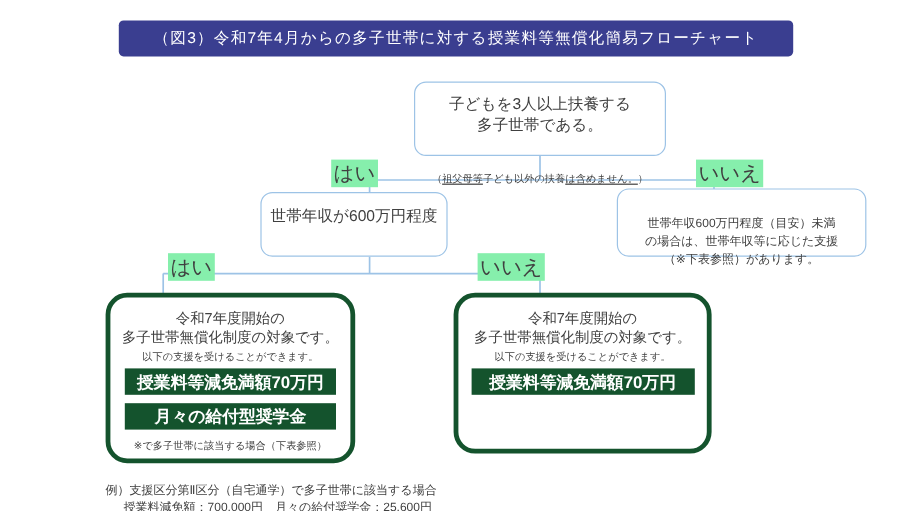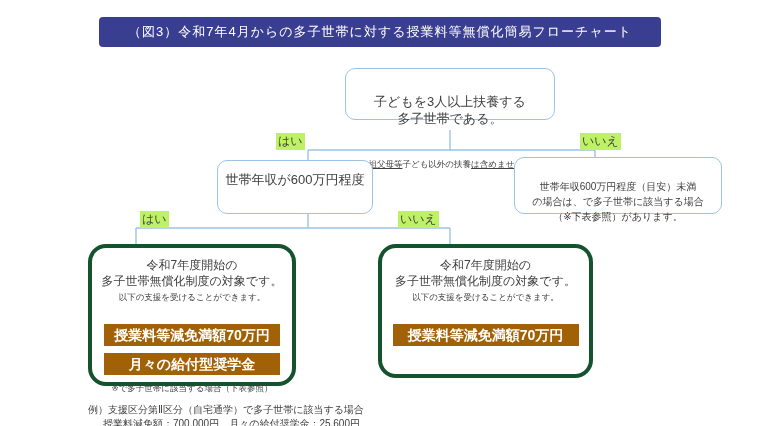--- a/index.html
+++ b/index.html
@@ -8,43 +8,43 @@
     position:relative; width:758px; height:426px; background:#ffffff;
     font-family:"Liberation Sans","DejaVu Sans",sans-serif; color:#404040; overflow:hidden;
   }
   .title-bar {
     position:absolute; left:99px; top:17px; width:562px; height:30px;
     background:#3A3E90; border-radius:4px; color:#ffffff; font-size:13px;
     display:flex; align-items:center; justify-content:center; letter-spacing:1px;
   }
   svg.connectors { position:absolute; left:0; top:0; }
   svg.connectors path { stroke:#9DC3E6; stroke-width:1.4; fill:none; }
-  .branch-label { position:absolute; font-size:12px; color:#404040; background:#bef264; padding:0 2px;text-align:center; }
+  .branch-label { position:absolute; font-size:17px; color:#404040; background:#86efac; padding:0 2px;text-align:center; }
   .box {
     position:absolute; background:#ffffff; border:1.4px solid #9DC3E6;
     border-radius:10px; text-align:center;
   }
   .box .l-main { font-size:13px; line-height:17px; }
-  .box-top { left:345px; top:68px; width:210px; height:52px; padding-top:24px; }
+  .box-top { left:345px; top:68px; width:210px; height:62px; padding-top:9px; }
   .box-top .l-note { font-size:8.5px; line-height:14px; white-space:nowrap;margin-top:30px; }
   .u { text-decoration:underline; }
   .box-income { left:217px; top:160px; width:156px; height:54px; padding-top:9px; }
   .box-income .l-main { line-height:19px; }
   .box-nobranch { left:514px; top:157px; width:208px; height:57px; padding-top:21px; }
   .box-nobranch .l-small { font-size:10px; line-height:15px; }
   .result {
     position:absolute; background:#ffffff; border:4px solid #14532d;
     border-radius:18px; text-align:center;
   }
   .result-left  { left:88px;  top:244px; width:208px; height:142px; padding-top:9px; }
   .result-right { left:378px; top:244px; width:215px; height:134px; padding-top:9px; }
   .result .l-head { font-size:12px; line-height:16px; }
-  .result .l-sub  { font-size:8.5px; line-height:13px; margin:2px 0 20px; }
+  .result .l-sub  { font-size:8.5px; line-height:13px; margin:2px 0 3px; }
   .banner {
-    background:#a16207; color:#ffffff; font-weight:bold; font-size:14px;
+    background:#14532d; color:#ffffff; font-weight:bold; font-size:14px;
     height:22px; line-height:22px; margin:0 auto 7px; white-space:nowrap;
   }
   .result-left .banner { width:176px; }
   .result-right .banner { width:186px; }
   .result .l-foot { font-size:8.5px; line-height:12px; }
   .footer { position:absolute; left:88px; top:392px; text-align:left;margin-top:11px; }
   .footer .f-line { font-size:10px; line-height:14px; }
   .footer .f-line2 { padding-left:15px; }
 </style>
 </head>
@@ -67,21 +67,21 @@
 
   <div class="branch-label" style="left:276px; top:133px;">はい</div>
   <div class="branch-label" style="left:580px; top:133px;">いいえ</div>
 
   <div class="box box-income">
     <div class="l-main">世帯年収が600万円程度</div>
   </div>
 
   <div class="box box-nobranch">
     <div class="l-small">世帯年収600万円程度（目安）未満</div>
-    <div class="l-small">の場合は、で多子世帯に該当する場合</div>
+    <div class="l-small">の場合は、世帯年収等に応じた支援</div>
     <div class="l-small">（※下表参照）があります。</div>
   </div>
 
   <div class="branch-label" style="left:140px; top:211px;">はい</div>
   <div class="branch-label" style="left:398px; top:211px;">いいえ</div>
 
   <div class="result result-left">
     <div class="l-head">令和7年度開始の</div>
     <div class="l-head">多子世帯無償化制度の対象です。</div>
     <div class="l-sub">以下の支援を受けることができます。</div>

